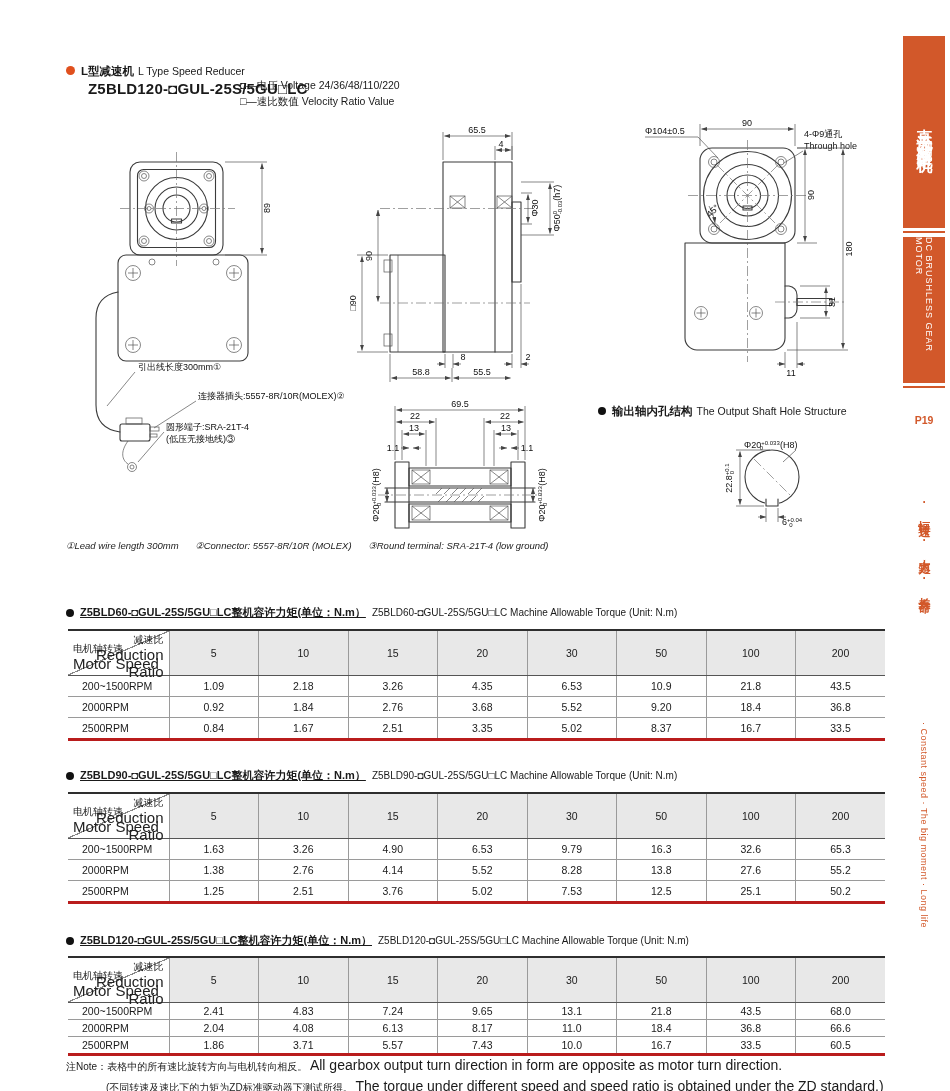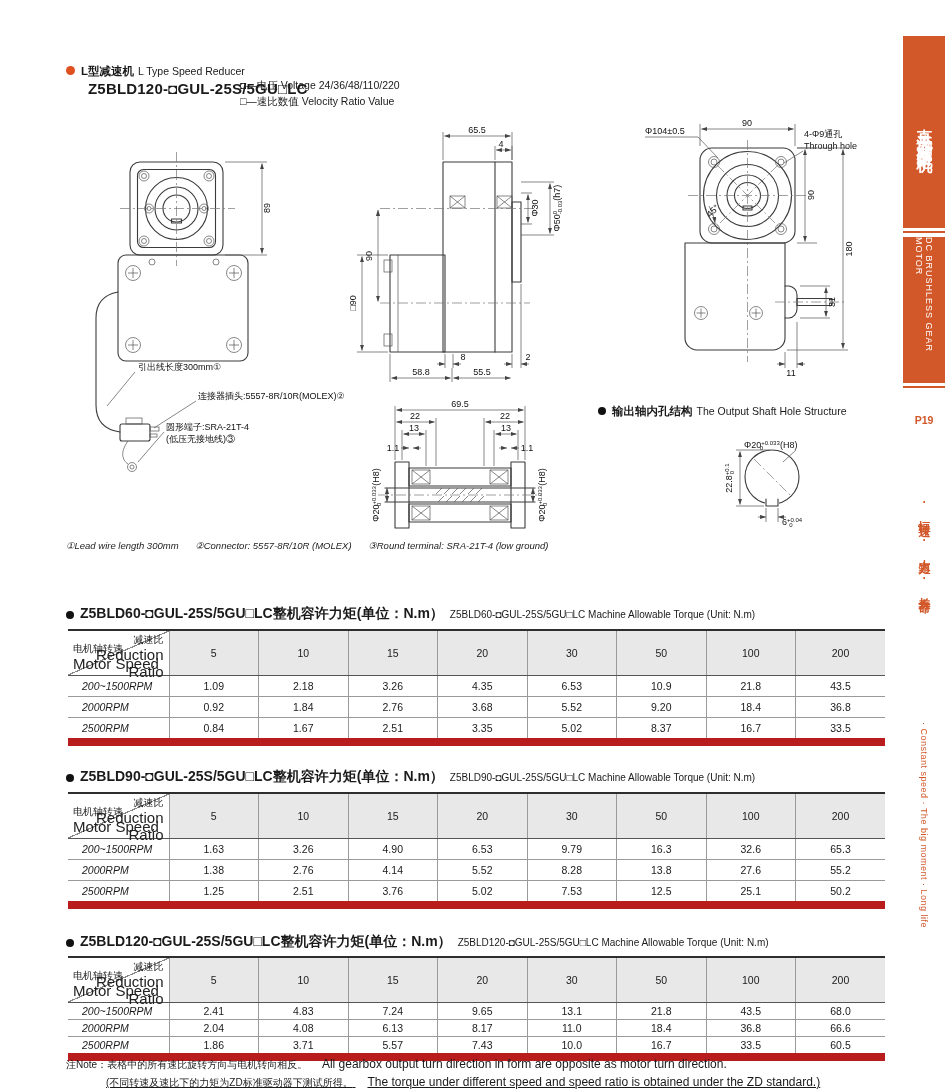--- a/index.html
+++ b/index.html
@@ -14,39 +14,39 @@
   .legend{font-size:10.5px;}
   svg text{font-family:"Liberation Sans",sans-serif;}
   .part{fill:none;stroke:#3b3b3b;stroke-width:1.1;stroke-linejoin:round;stroke-linecap:round;}
   .thin{fill:none;stroke:#555;stroke-width:.7;}
   .cl{fill:none;stroke:#777;stroke-width:.7;stroke-dasharray:10 3 2 3;}
   .dtx{font-size:9px;fill:#111;}
   .sup{font-size:6px;}
   .footnote{font-size:9.5px;color:#222;}
   .fn-part{margin-right:14px;font-style:italic;}
   .tbl-title{font-size:11px;white-space:nowrap;}
-  .tzh{font-weight:bold;font-size:14px;}
+  .tzh{font-weight:bold;font-size:11px;text-decoration:underline;}
   .ten{font-size:10px;margin-left:6px;}
   table.t{position:absolute;left:68px;border-collapse:collapse;table-layout:fixed;width:817px;
-          border-top:2.5px solid #2e2e2e;border-bottom:8px solid #b91c1c;font-size:10.5px;}
+          border-top:2.5px solid #2e2e2e;border-bottom:3px solid #b91c1c;font-size:10.5px;}
   table.t col.c0{width:101px;}
   table.t th,table.t td{border-left:1px solid #9a9a9a;padding:0;}
   table.t th:first-child,table.t td:first-child{border-left:none;}
   table.t thead th{background:#e8e8e8;font-weight:normal;height:44px;border-bottom:1.4px solid #555;text-align:center;}
   table.t thead th.corner{background:#fff;position:relative;}
   .diag{position:absolute;inset:0;background:linear-gradient(to bottom right,transparent calc(50% - .6px),#888 calc(50% - .6px),#888 calc(50% + .6px),transparent calc(50% + .6px));}
   .cr-t{position:absolute;top:3px;right:5px;text-align:right;line-height:1.15;font-size:10px;}
   .cr-b{position:absolute;bottom:3px;left:5px;text-align:left;line-height:1.15;font-size:10px;}
   .cr-t .en,.cr-b .en{font-size:15px;color:#222;}
   table.t tbody td{height:20px;text-align:center;border-top:1px solid #9a9a9a;}
   table.t tbody tr:first-child td{border-top:none;}
-  table.t tbody td.sp{text-align:left;padding-left:14px;font-style:italic;}
+  table.t tbody td.sp{text-align:left;padding-left:14px;}
   table.t3 tbody td{height:16px;}
   .note{font-size:10px;line-height:1.5;}
-  .note .nen{font-size:12px;margin-left:12px;}
+  .note .nen{font-size:14px;}
   .nl2{padding-left:40px;text-decoration:underline;}
   
   .sb-block{position:absolute;left:903px;width:42px;background:#d2582a;}
   .sb-rule{position:absolute;left:903px;width:42px;height:2px;background:#d2582a;}
   .v-zh{writing-mode:vertical-rl;text-orientation:upright;}
   .v-en{writing-mode:vertical-rl;}
   .sb1{top:36px;height:192px;display:flex;align-items:center;justify-content:center;}
   .sb1 .v-zh{color:#fff;font-weight:bold;font-size:16px;letter-spacing:4px;}
   .sb2{top:237px;height:146px;display:flex;align-items:center;justify-content:center;}
   .sb2 .v-en{color:#fff;font-size:9px;letter-spacing:1px;}

